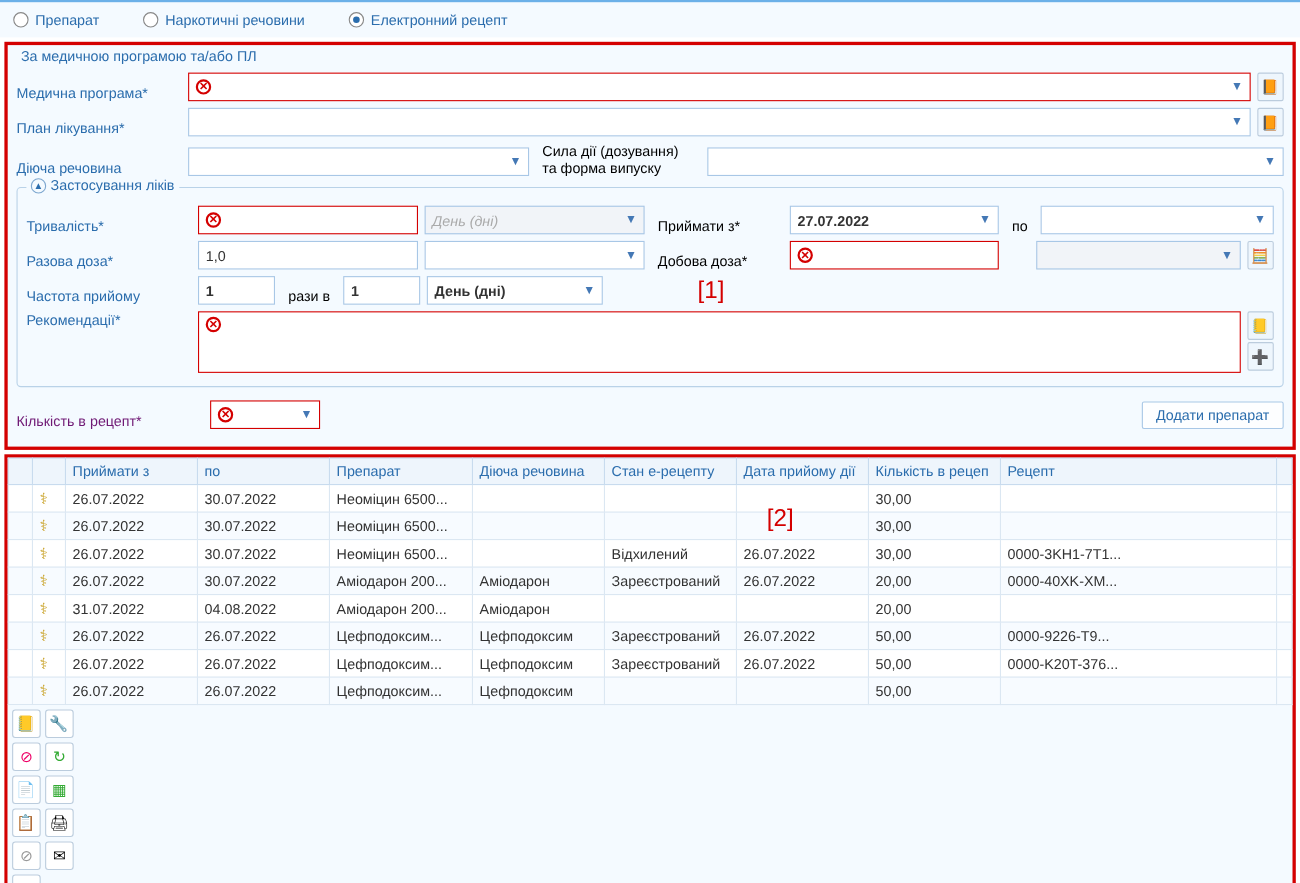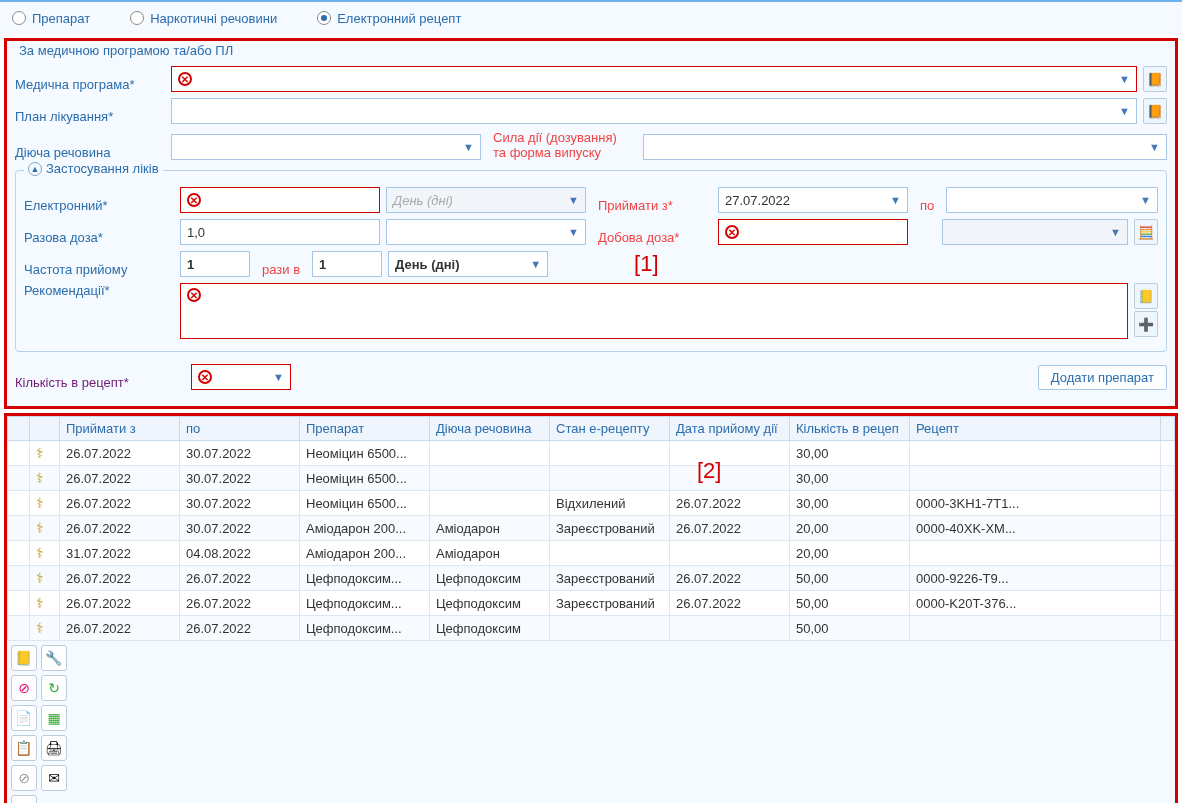--- a/index.html
+++ b/index.html
@@ -8,21 +8,21 @@
   .top-tabs { height:34px; border-top:2px solid #6bb0e8; background:#f4faff; display:flex; align-items:center; padding:0 12px; gap:40px; }
   .radio-opt { display:flex; align-items:center; gap:6px; color:#2b6dad; cursor:pointer; }
   .radio-circle { width:14px; height:14px; border:1px solid #888; border-radius:50%; display:flex; align-items:center; justify-content:center; background:#fff; }
   .radio-circle.sel::after { content:''; width:6px; height:6px; border-radius:50%; background:#2b6dad; display:block; }
 
   .redbox { border:3px solid #d40000; margin:4px 4px 0 4px; padding:0; background:#f4faff; position:relative; }
   .section1 { padding:4px 8px 10px 8px; }
   .fieldset-title { color:#2b6dad; background:#f4faff; position:relative; top:-2px; padding:0 4px; }
   .row { display:flex; align-items:flex-end; margin:6px 0; gap:6px; }
   .lbl { width:150px; color:#2b6dad; }
-  .lbl-mid { color:#ef4444; padding:0 6px; }
+  .lbl-mid { color:#000000; padding:0 6px; }
   .combo, .field { border:1px solid #a8c7e6; background:#fff; height:26px; display:flex; align-items:center; padding:0 6px; color:#333; position:relative; }
   .combo { justify-content:space-between; }
   .combo .arrow { color:#4478b5; font-size:11px; }
   .combo.err, .field.err { border-color:#d40000; }
   .err-icon { width:14px; height:14px; border:2px solid #d40000; border-radius:50%; color:#d40000; font-weight:bold; font-size:10px; display:flex; align-items:center; justify-content:center; margin-right:4px; }
   .icon-btn { width:24px; height:26px; border:1px solid #bcd; background:#eef6fd; display:flex; align-items:center; justify-content:center; cursor:pointer; border-radius:2px; }
   .disabled { background:#f1f4f8; color:#aaa; }
   .subgroup { border:1px solid #b9d2e8; border-radius:4px; margin-top:10px; padding:10px 8px 6px 8px; position:relative; }
   .subgroup-header { position:absolute; top:-10px; left:8px; background:#f4faff; color:#2b6dad; display:flex; align-items:center; gap:4px; padding:0 4px; }
   .collapse-btn { width:14px; height:14px; border:1px solid #7ca6cf; border-radius:50%; display:flex; align-items:center; justify-content:center; font-size:9px; color:#2b6dad; cursor:pointer; }
@@ -99,30 +99,30 @@
   </div>
 
   
   <div class="subgroup">
     <div class="subgroup-header">
       <span class="collapse-btn">▲</span>
       <span>Застосування ліків</span>
     </div>
 
     <div class="row">
-      <div class="lbl">Електронний*</div>
+      <div class="lbl">Тривалість*</div>
       <div class="field err" style="width:200px">
             <span class="err-icon">✕</span>
           </div>
       <div class="combo disabled" style="width:200px">
         <span style="color:#aaa;font-style:italic">День (дні)</span>
         <span class="arrow">▼</span>
       </div>
       <div class="lbl-mid" style="width:120px">Приймати з*</div>
-      <div class="combo" style="width:190px;font-weight:normal">
+      <div class="combo" style="width:190px;font-weight:bold">
         <span>27.07.2022</span>
         <span class="arrow">▼</span>
       </div>
       <div class="lbl-mid">по</div>
       <div class="combo" style="flex:1">
             <span></span>
             <span class="arrow">▼</span>
           </div>
     </div>
 

